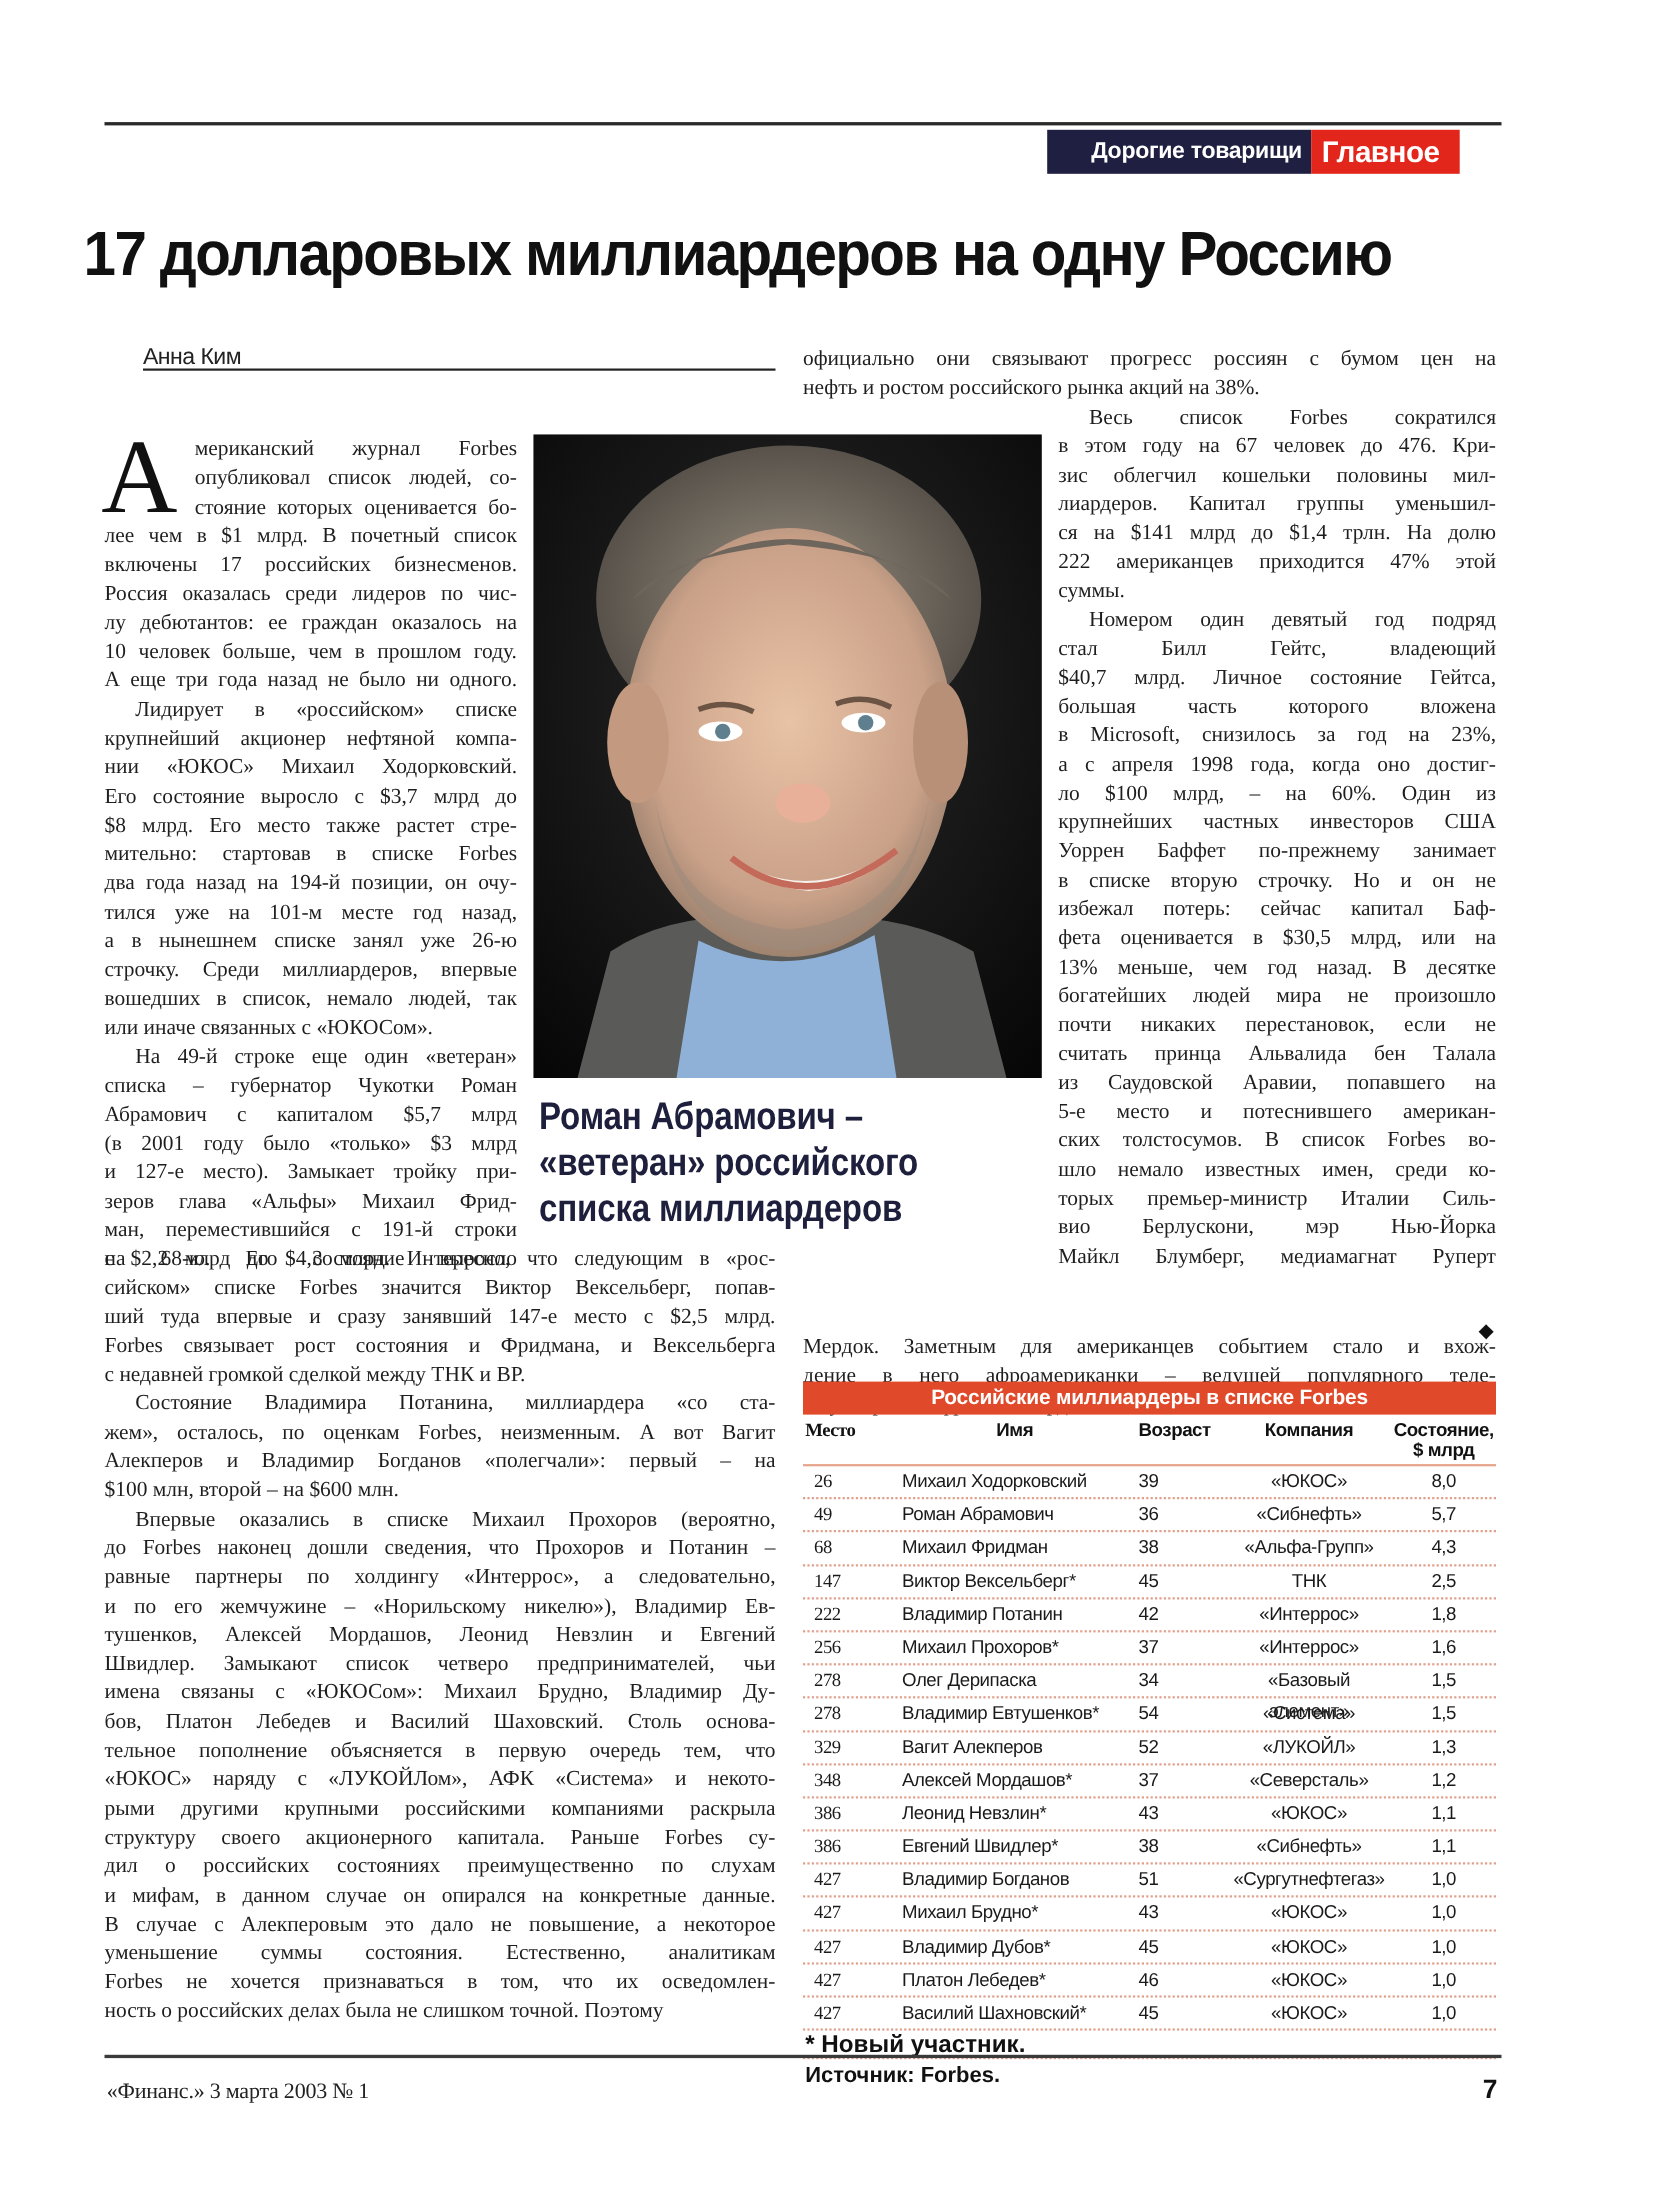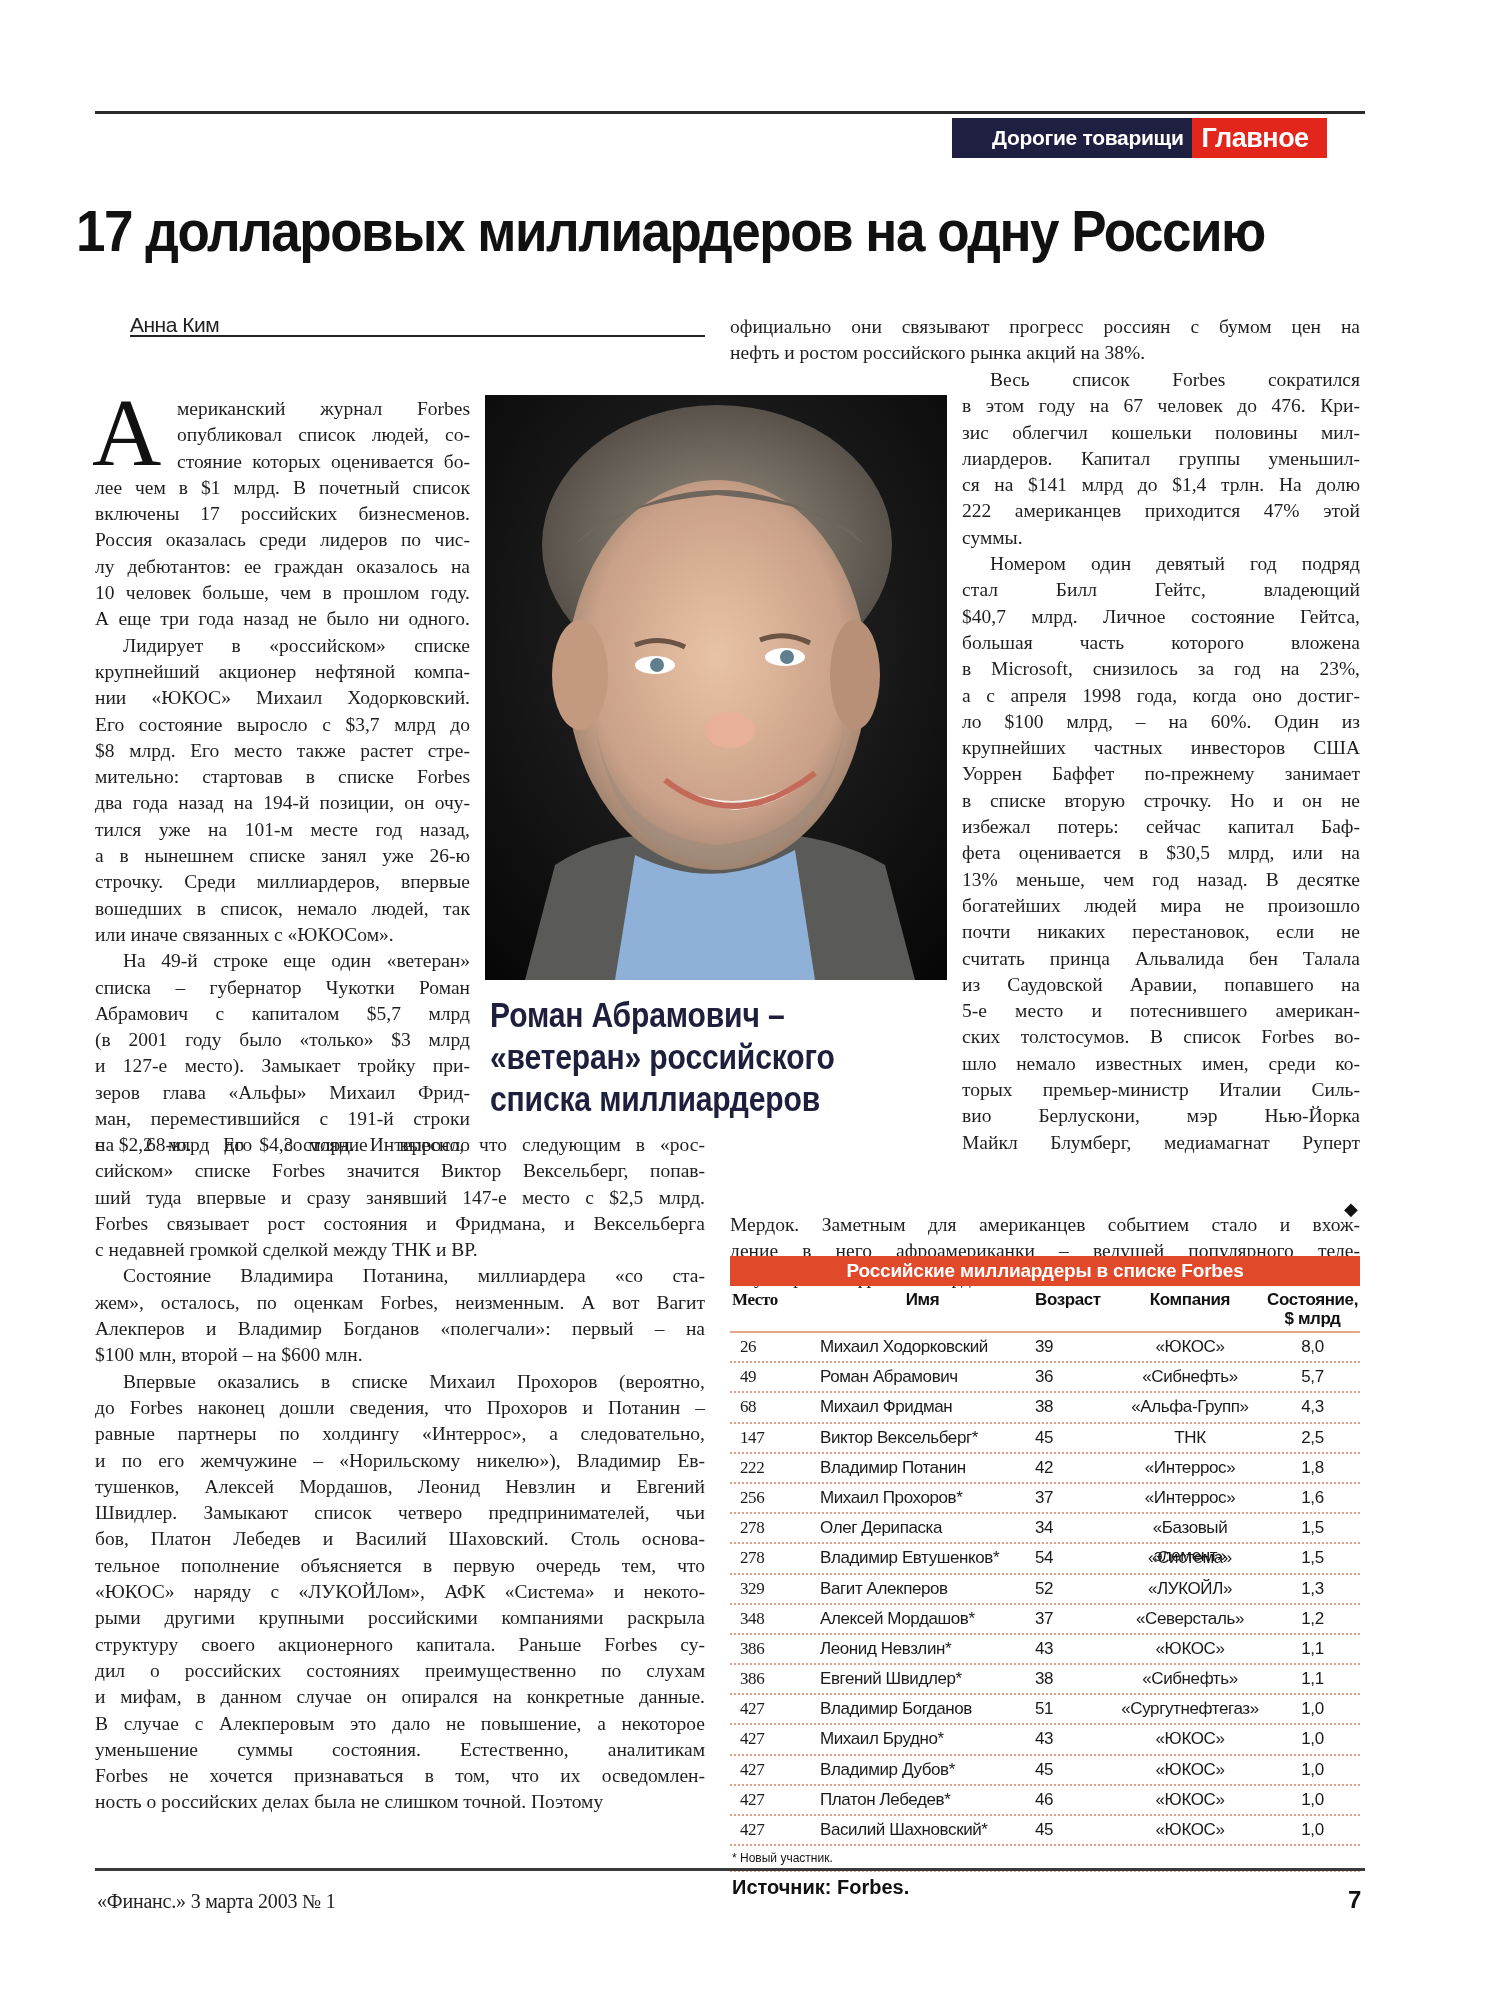--- a/index.html
+++ b/index.html
@@ -25,21 +25,21 @@
   .tbl-head { display:flex; font-weight:bold; font-size:17px; color:#111; height:47px; padding-top:4px; box-sizing:border-box; border-bottom:2px solid #e6a48a; letter-spacing:-0.4px; }
   .tbl-row { display:flex; font-size:17px; color:#1a1a1a; height:28.2px; line-height:28.2px; border-bottom:2px dotted #e0a08c; letter-spacing:-0.4px; }
   .c1 { width:80px; padding-left:10px; box-sizing:border-box;font-family:Liberation Serif, serif; }
   .c2 { width:225px; padding-left:10px; box-sizing:border-box; }
   .c3 { width:80px; text-align:left; }
   .c4 { width:150px; text-align:center; }
   .c5 { width:95px; text-align:center; }
   .tbl-head .c1 { padding-left:2px; }
   .tbl-head .c2 { text-align:center; padding-left:0; }
   .tbl-head .c5 { line-height:19px; }
-  .tbl-note { font-weight:normal; font-size:12px; color:#111; height:24px; line-height:24px; border-bottom:2px dotted #e0a08c; padding-left:2px; }
+  .tbl-note { font-weight:bold; font-size:22px; color:#111; height:24px; line-height:24px; border-bottom:2px dotted #e0a08c; padding-left:2px; }
   .tbl-source { font-weight:bold; font-size:20px; color:#111; height:28px; line-height:30px; padding-left:2px; }
   .bottom-rule { left:95px; top:1868px; width:1270px; height:3px; background:#3a3a3a; }
   .footer-left { left:97px; top:1890px; font-size:20px; color:#222; letter-spacing:-0.2px; }
   .footer-page { left:1348px; top:1886px; font-family:"Liberation Sans", sans-serif; font-weight:bold; font-size:24px; color:#111; }
 </style>
 </head>
 <body>
 
 <div class="abs top-rule"></div>
 
@@ -96,20 +96,21 @@
     <span class="ln ind">Состояние Владимира Потанина, миллиардера «со ста-</span>
     <span class="ln">жем», осталось, по оценкам Forbes, неизменным. А вот Вагит</span>
     <span class="ln">Алекперов и Владимир Богданов «полегчали»: первый – на</span>
     <span class="ln last">$100 млн, второй – на $600 млн.</span>
     <span class="ln ind">Впервые оказались в списке Михаил Прохоров (вероятно,</span>
     <span class="ln">до Forbes наконец дошли сведения, что Прохоров и Потанин –</span>
     <span class="ln">равные партнеры по холдингу «Интеррос», а следовательно,</span>
     <span class="ln">и по его жемчужине – «Норильскому никелю»), Владимир Ев-</span>
     <span class="ln">тушенков, Алексей Мордашов, Леонид Невзлин и Евгений</span>
     <span class="ln">Швидлер. Замыкают список четверо предпринимателей, чьи</span>
+    <span class="ln">имена связаны с «ЮКОСом»: Михаил Брудно, Владимир Ду-</span>
     <span class="ln">бов, Платон Лебедев и Василий Шаховский. Столь основа-</span>
     <span class="ln">тельное пополнение объясняется в первую очередь тем, что</span>
     <span class="ln">«ЮКОС» наряду с «ЛУКОЙЛом», АФК «Система» и некото-</span>
     <span class="ln">рыми другими крупными российскими компаниями раскрыла</span>
     <span class="ln">структуру своего акционерного капитала. Раньше Forbes су-</span>
     <span class="ln">дил о российских состояниях преимущественно по слухам</span>
     <span class="ln">и мифам, в данном случае он опирался на конкретные данные.</span>
     <span class="ln">В случае с Алекперовым это дало не повышение, а некоторое</span>
     <span class="ln">уменьшение суммы состояния. Естественно, аналитикам</span>
     <span class="ln">Forbes не хочется признаваться в том, что их осведомлен-</span>

